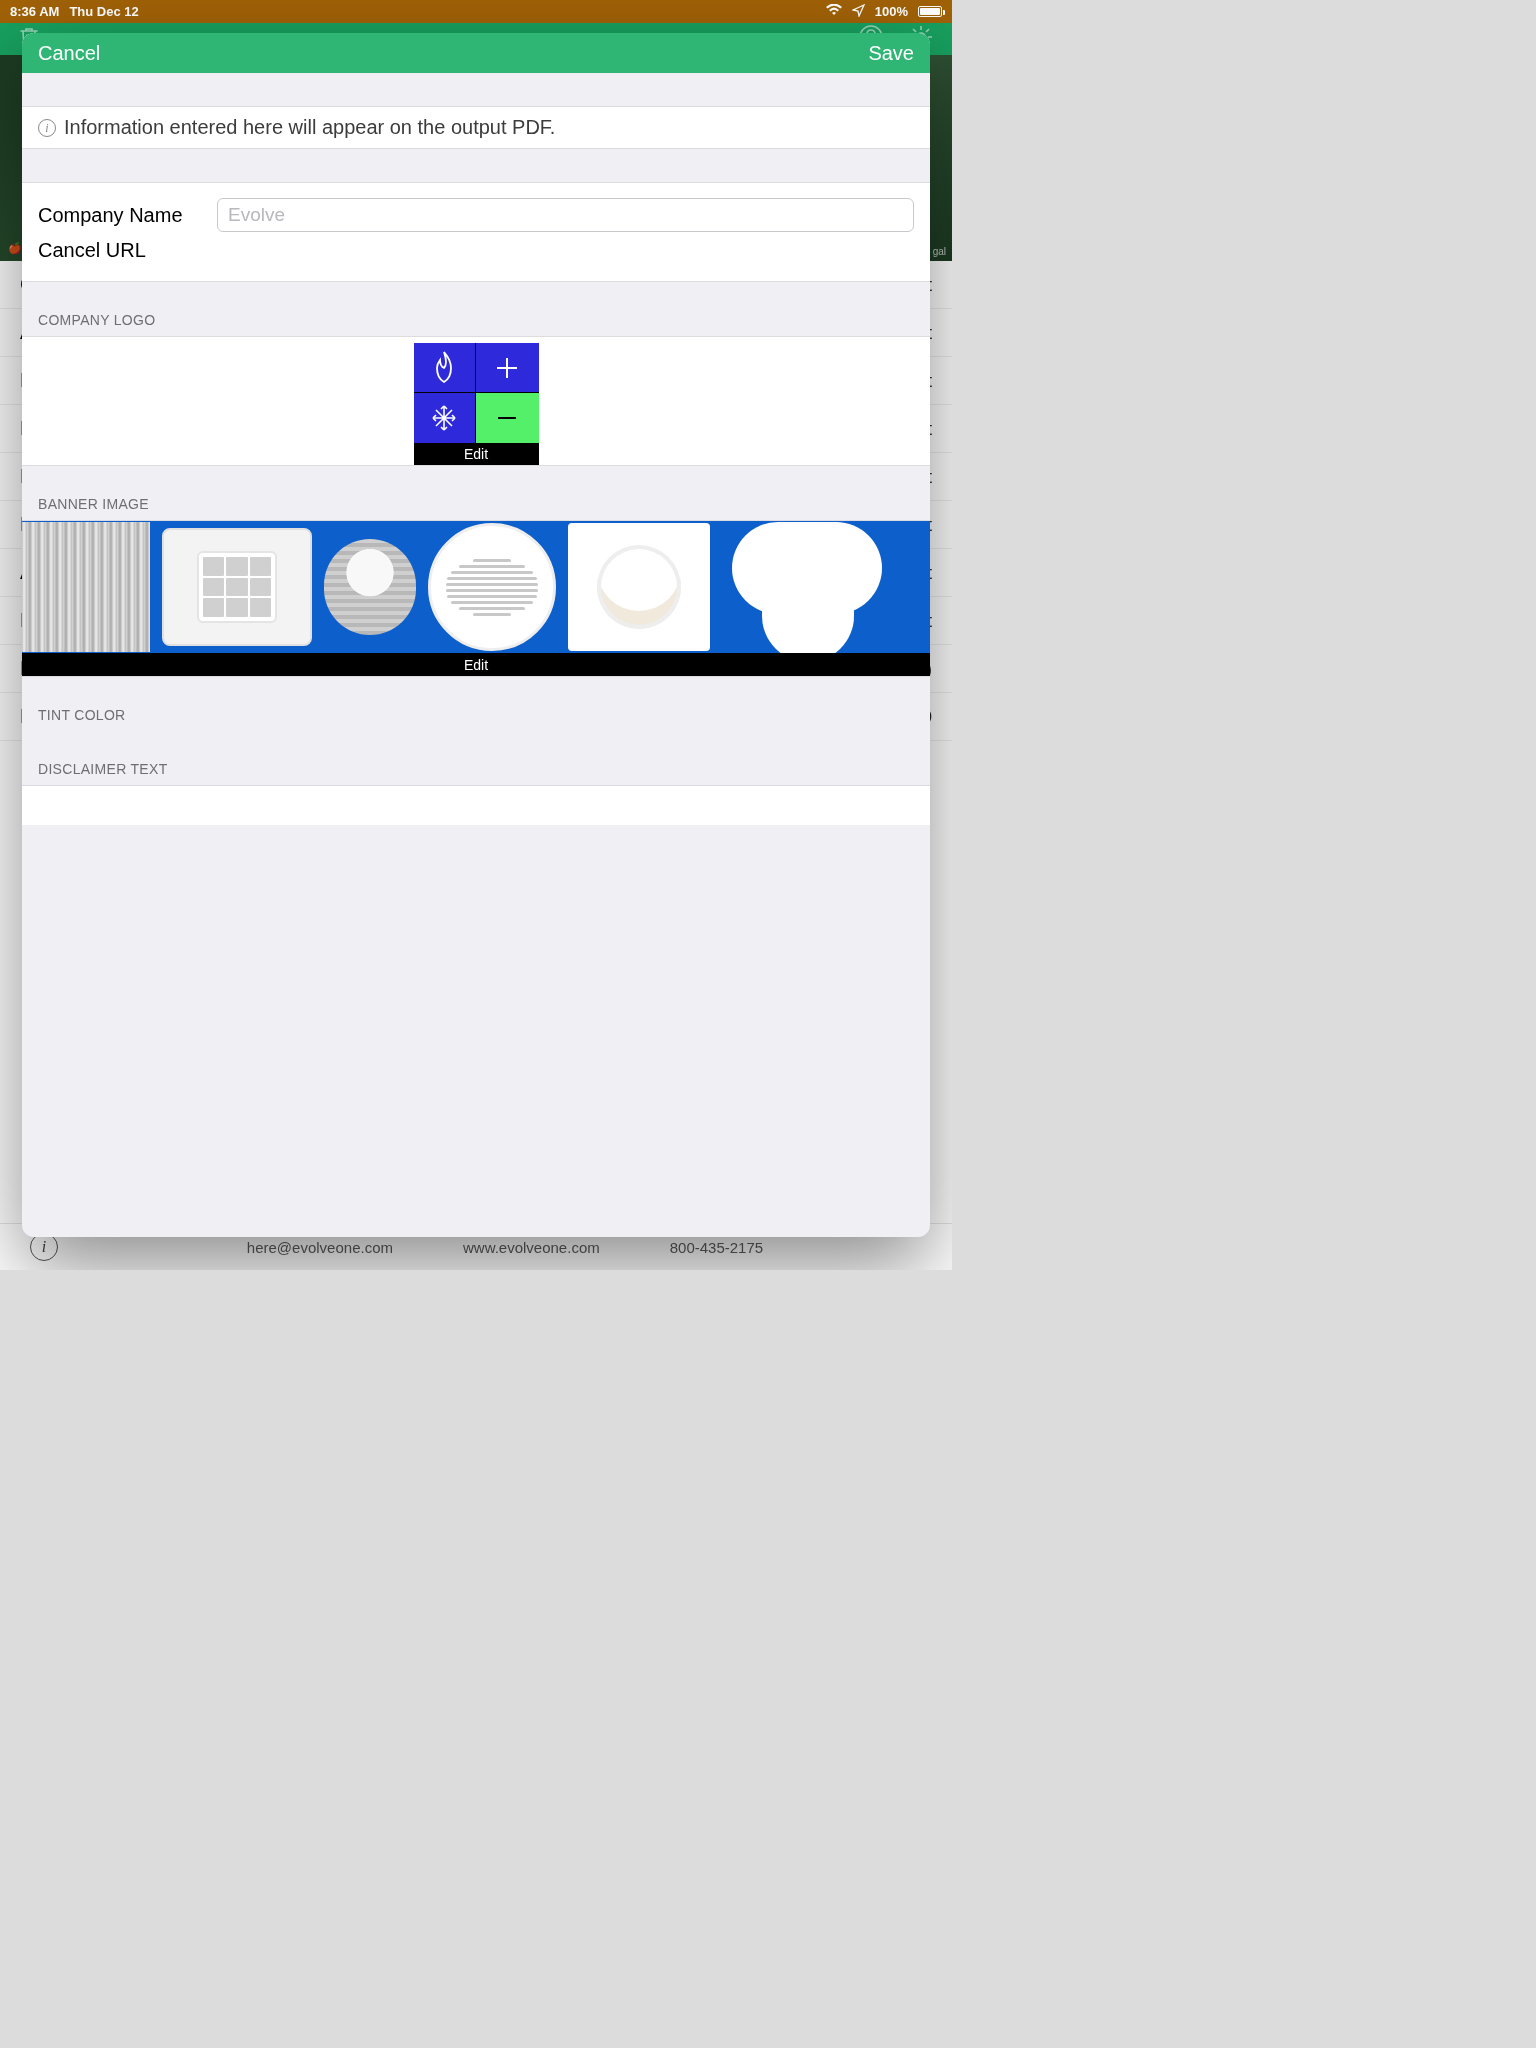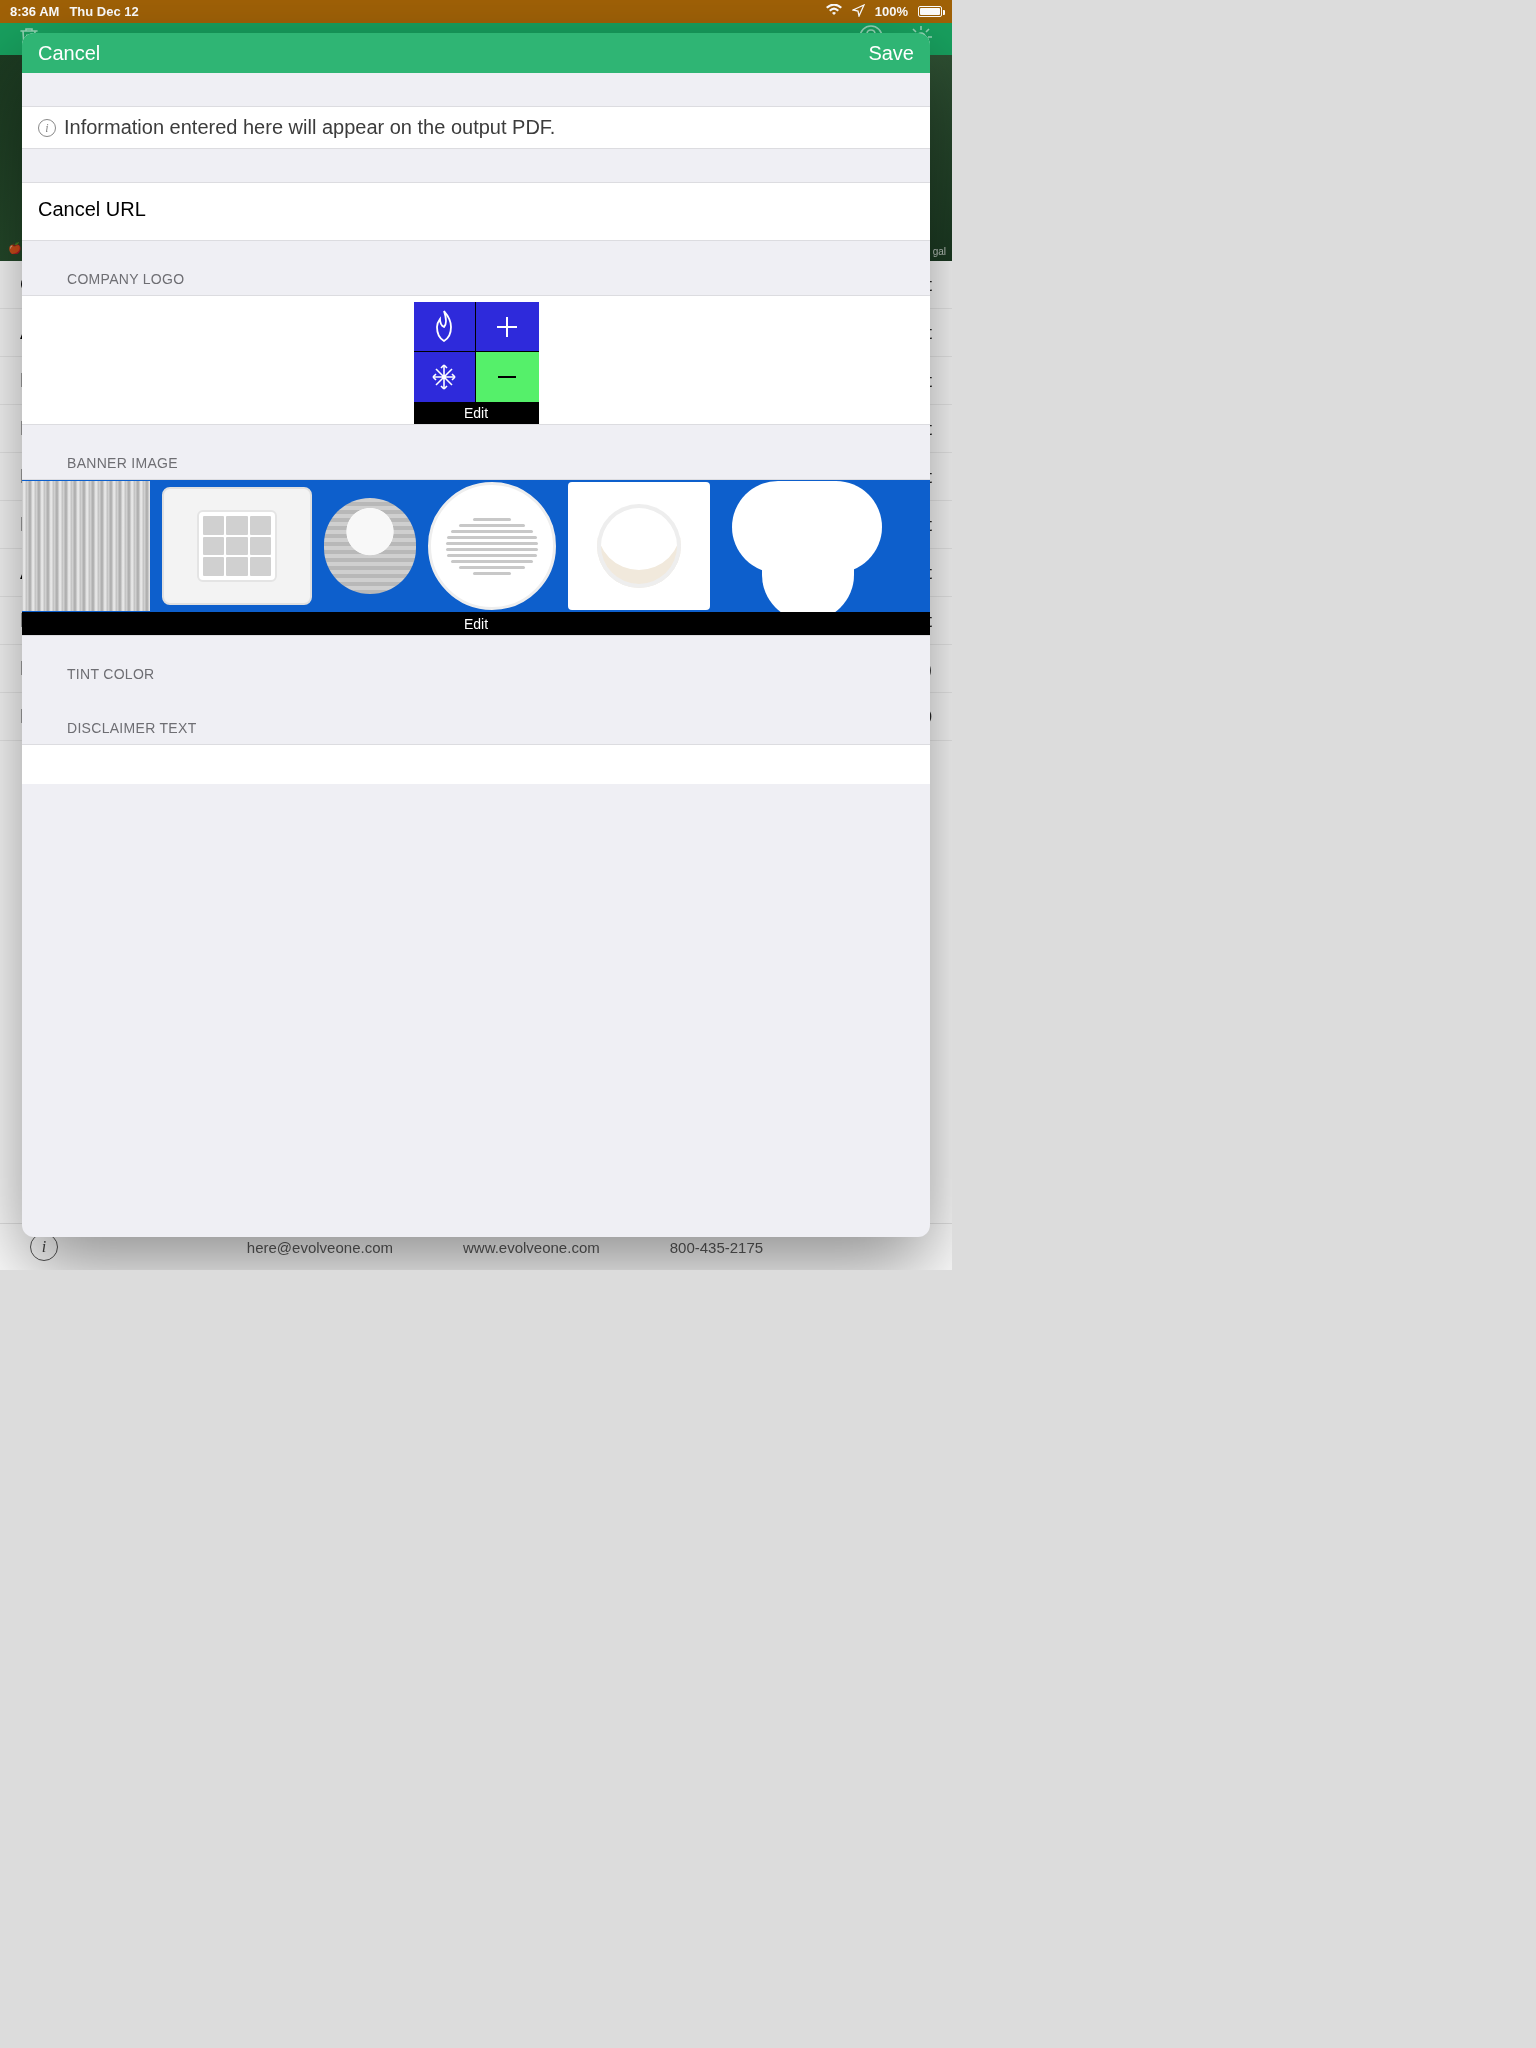--- a/index.html
+++ b/index.html
@@ -113,21 +113,20 @@
   .form-row input[type=text] {
     flex:1; height:34px; border:1px solid #c9c9cd; border-radius:6px;
     font-size:19px; padding:0 10px; color:#333; background:#fff;
   }
   .form-row input::placeholder { color:#b8b8bd; }
 
   .section-h {
     color:#6e6e73; font-size:14px; letter-spacing:.3px;
     padding:30px 16px 8px;
     text-transform:uppercase;
-    margin-left:29px;
   }
 
   .logo-block {
     background:#fff; border-top:1px solid #dcdce0; border-bottom:1px solid #dcdce0;
     display:flex; justify-content:center; padding:6px 0 0;
   }
   .logo-wrap { width:125px; }
   .logo-grid {
     width:125px; height:100px; display:grid; grid-template-columns:1fr 1fr; grid-template-rows:1fr 1fr;
   }
@@ -329,20 +328,24 @@
     <div class="spacer"></div>
 
     <div class="info-row">
       <span class="iicon">i</span>
       <span>Information entered here will appear on the output PDF.</span>
     </div>
 
     <div class="spacer"></div>
 
     <div class="form-block">
+      <div class="form-row">
+        <label>Company Name</label>
+        <input type="text" placeholder="Evolve" style="">
+      </div>
       <div class="form-row">
         <label>Cancel URL</label>
       </div>
     </div>
 
     <div class="section-h">COMPANY LOGO</div>
     <div class="logo-block">
       <div class="logo-wrap">
         <div class="logo-grid">
           <div class="lc flame">

